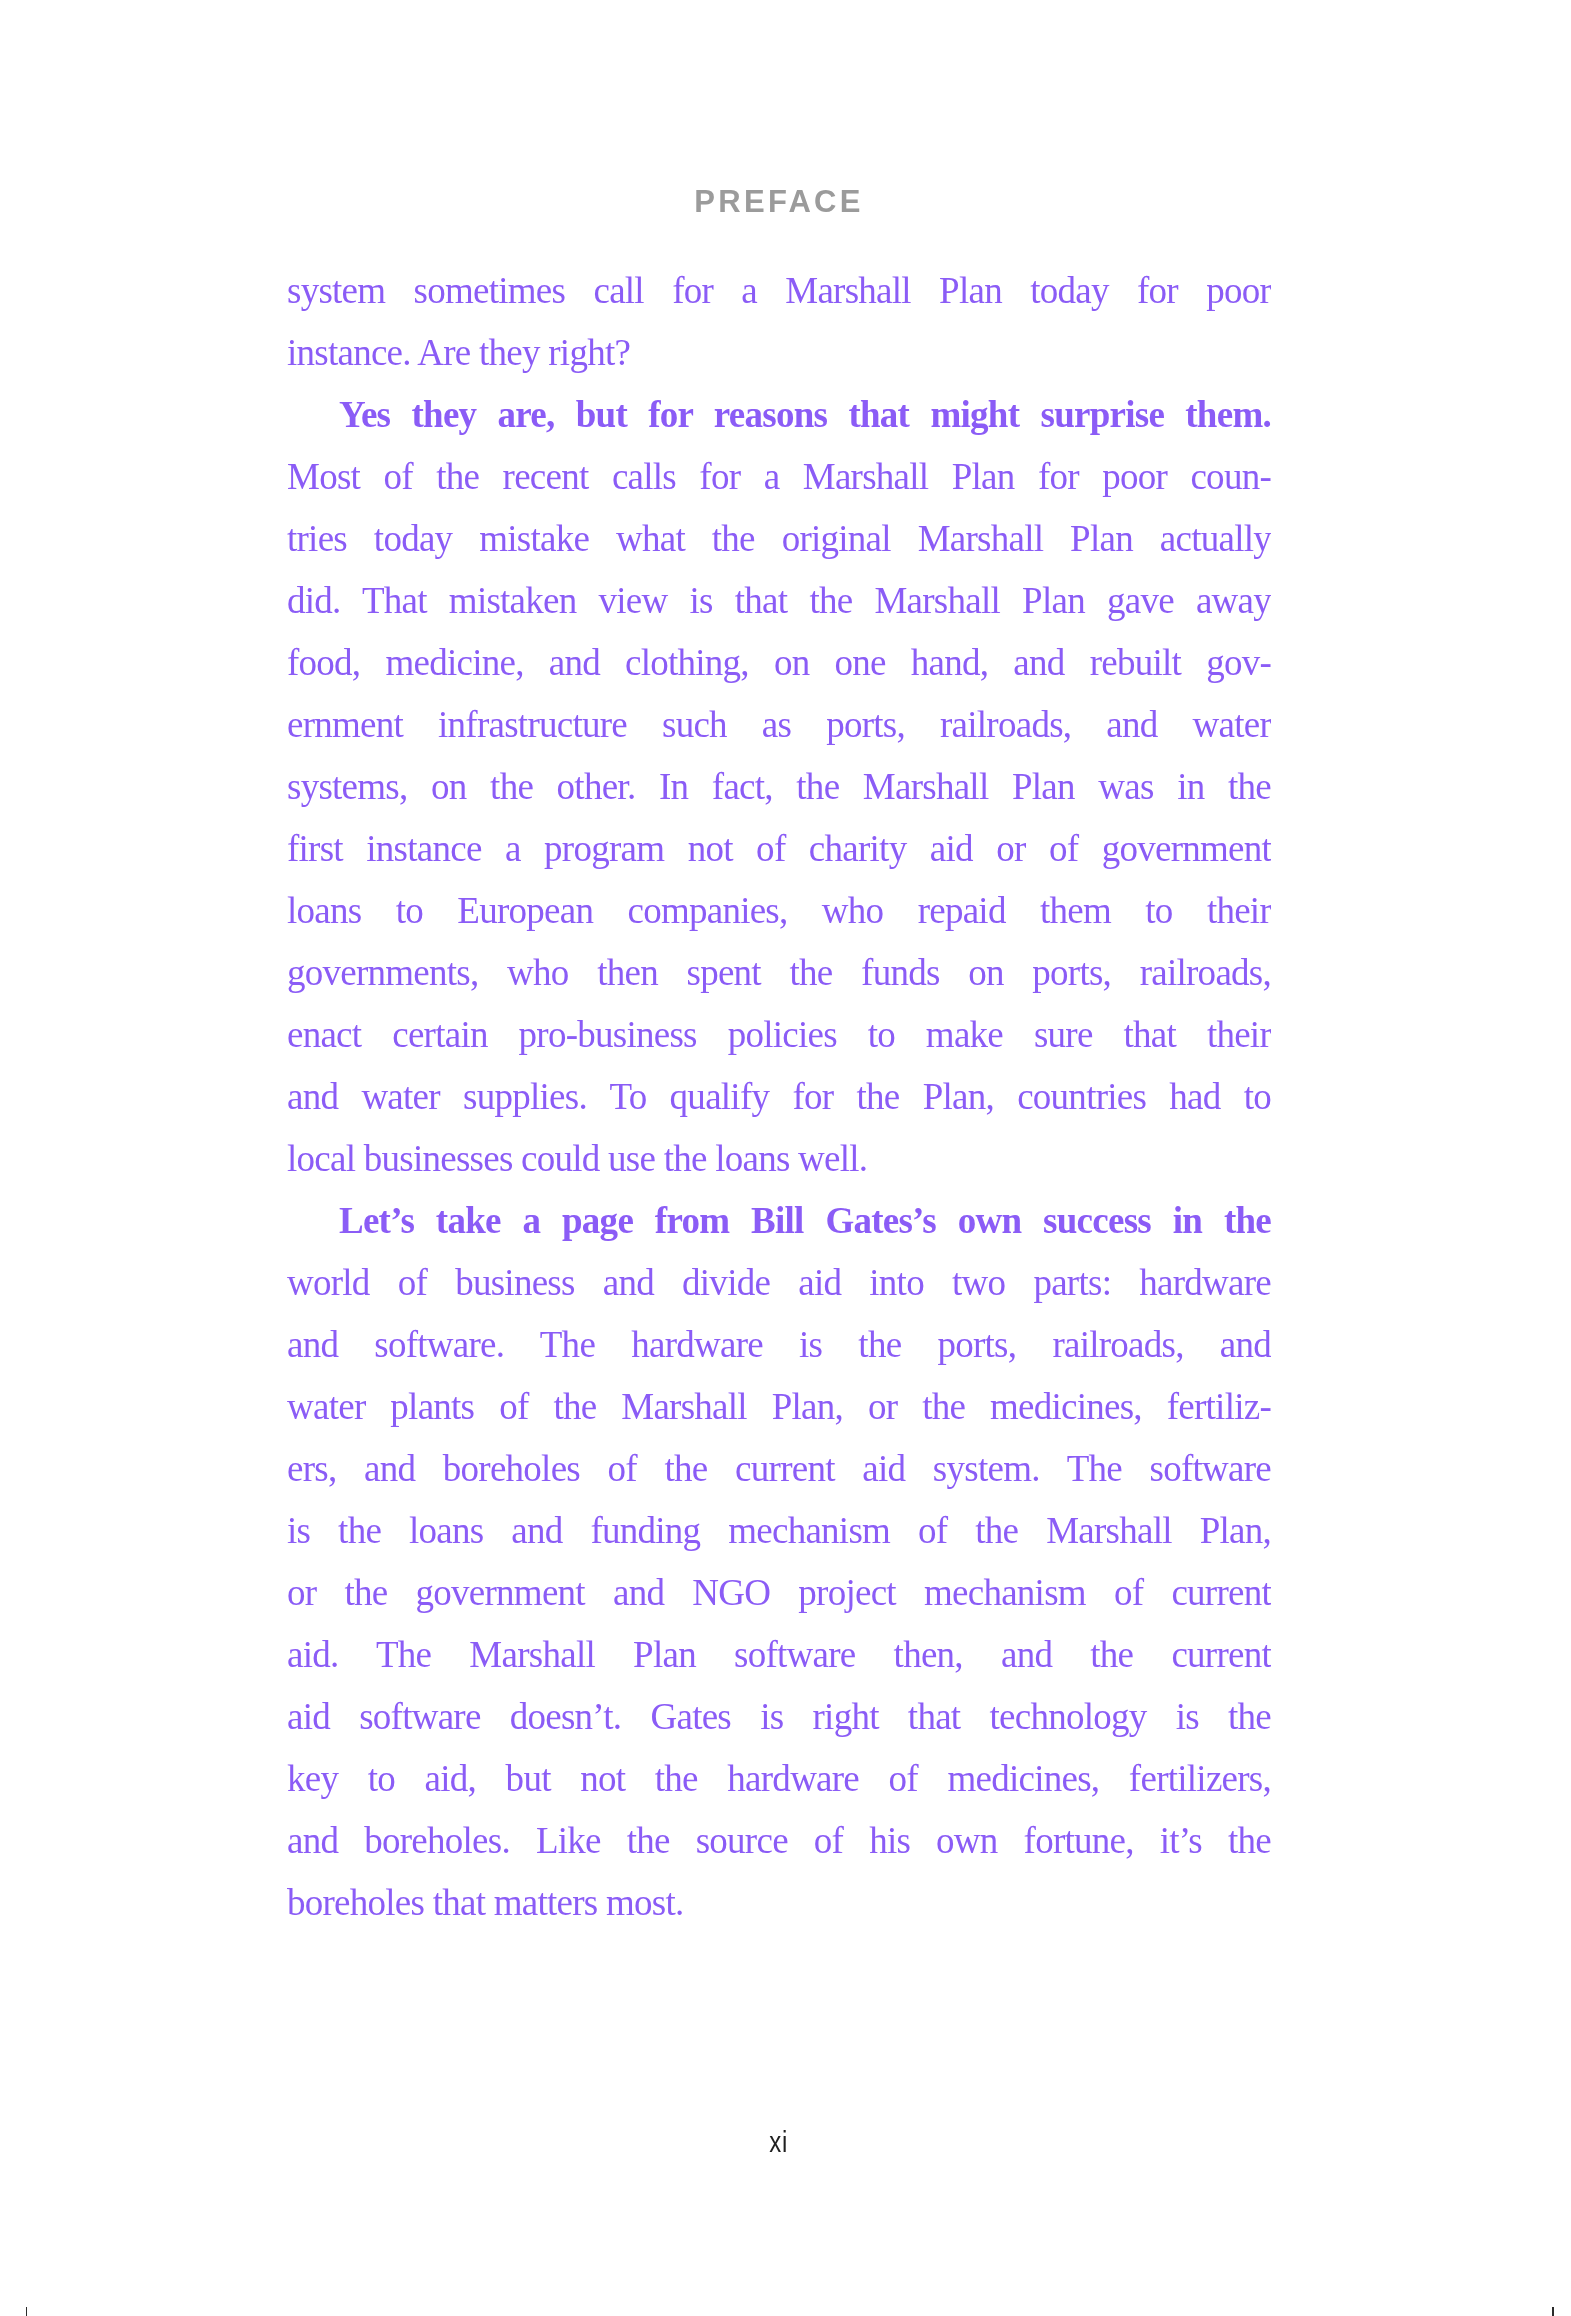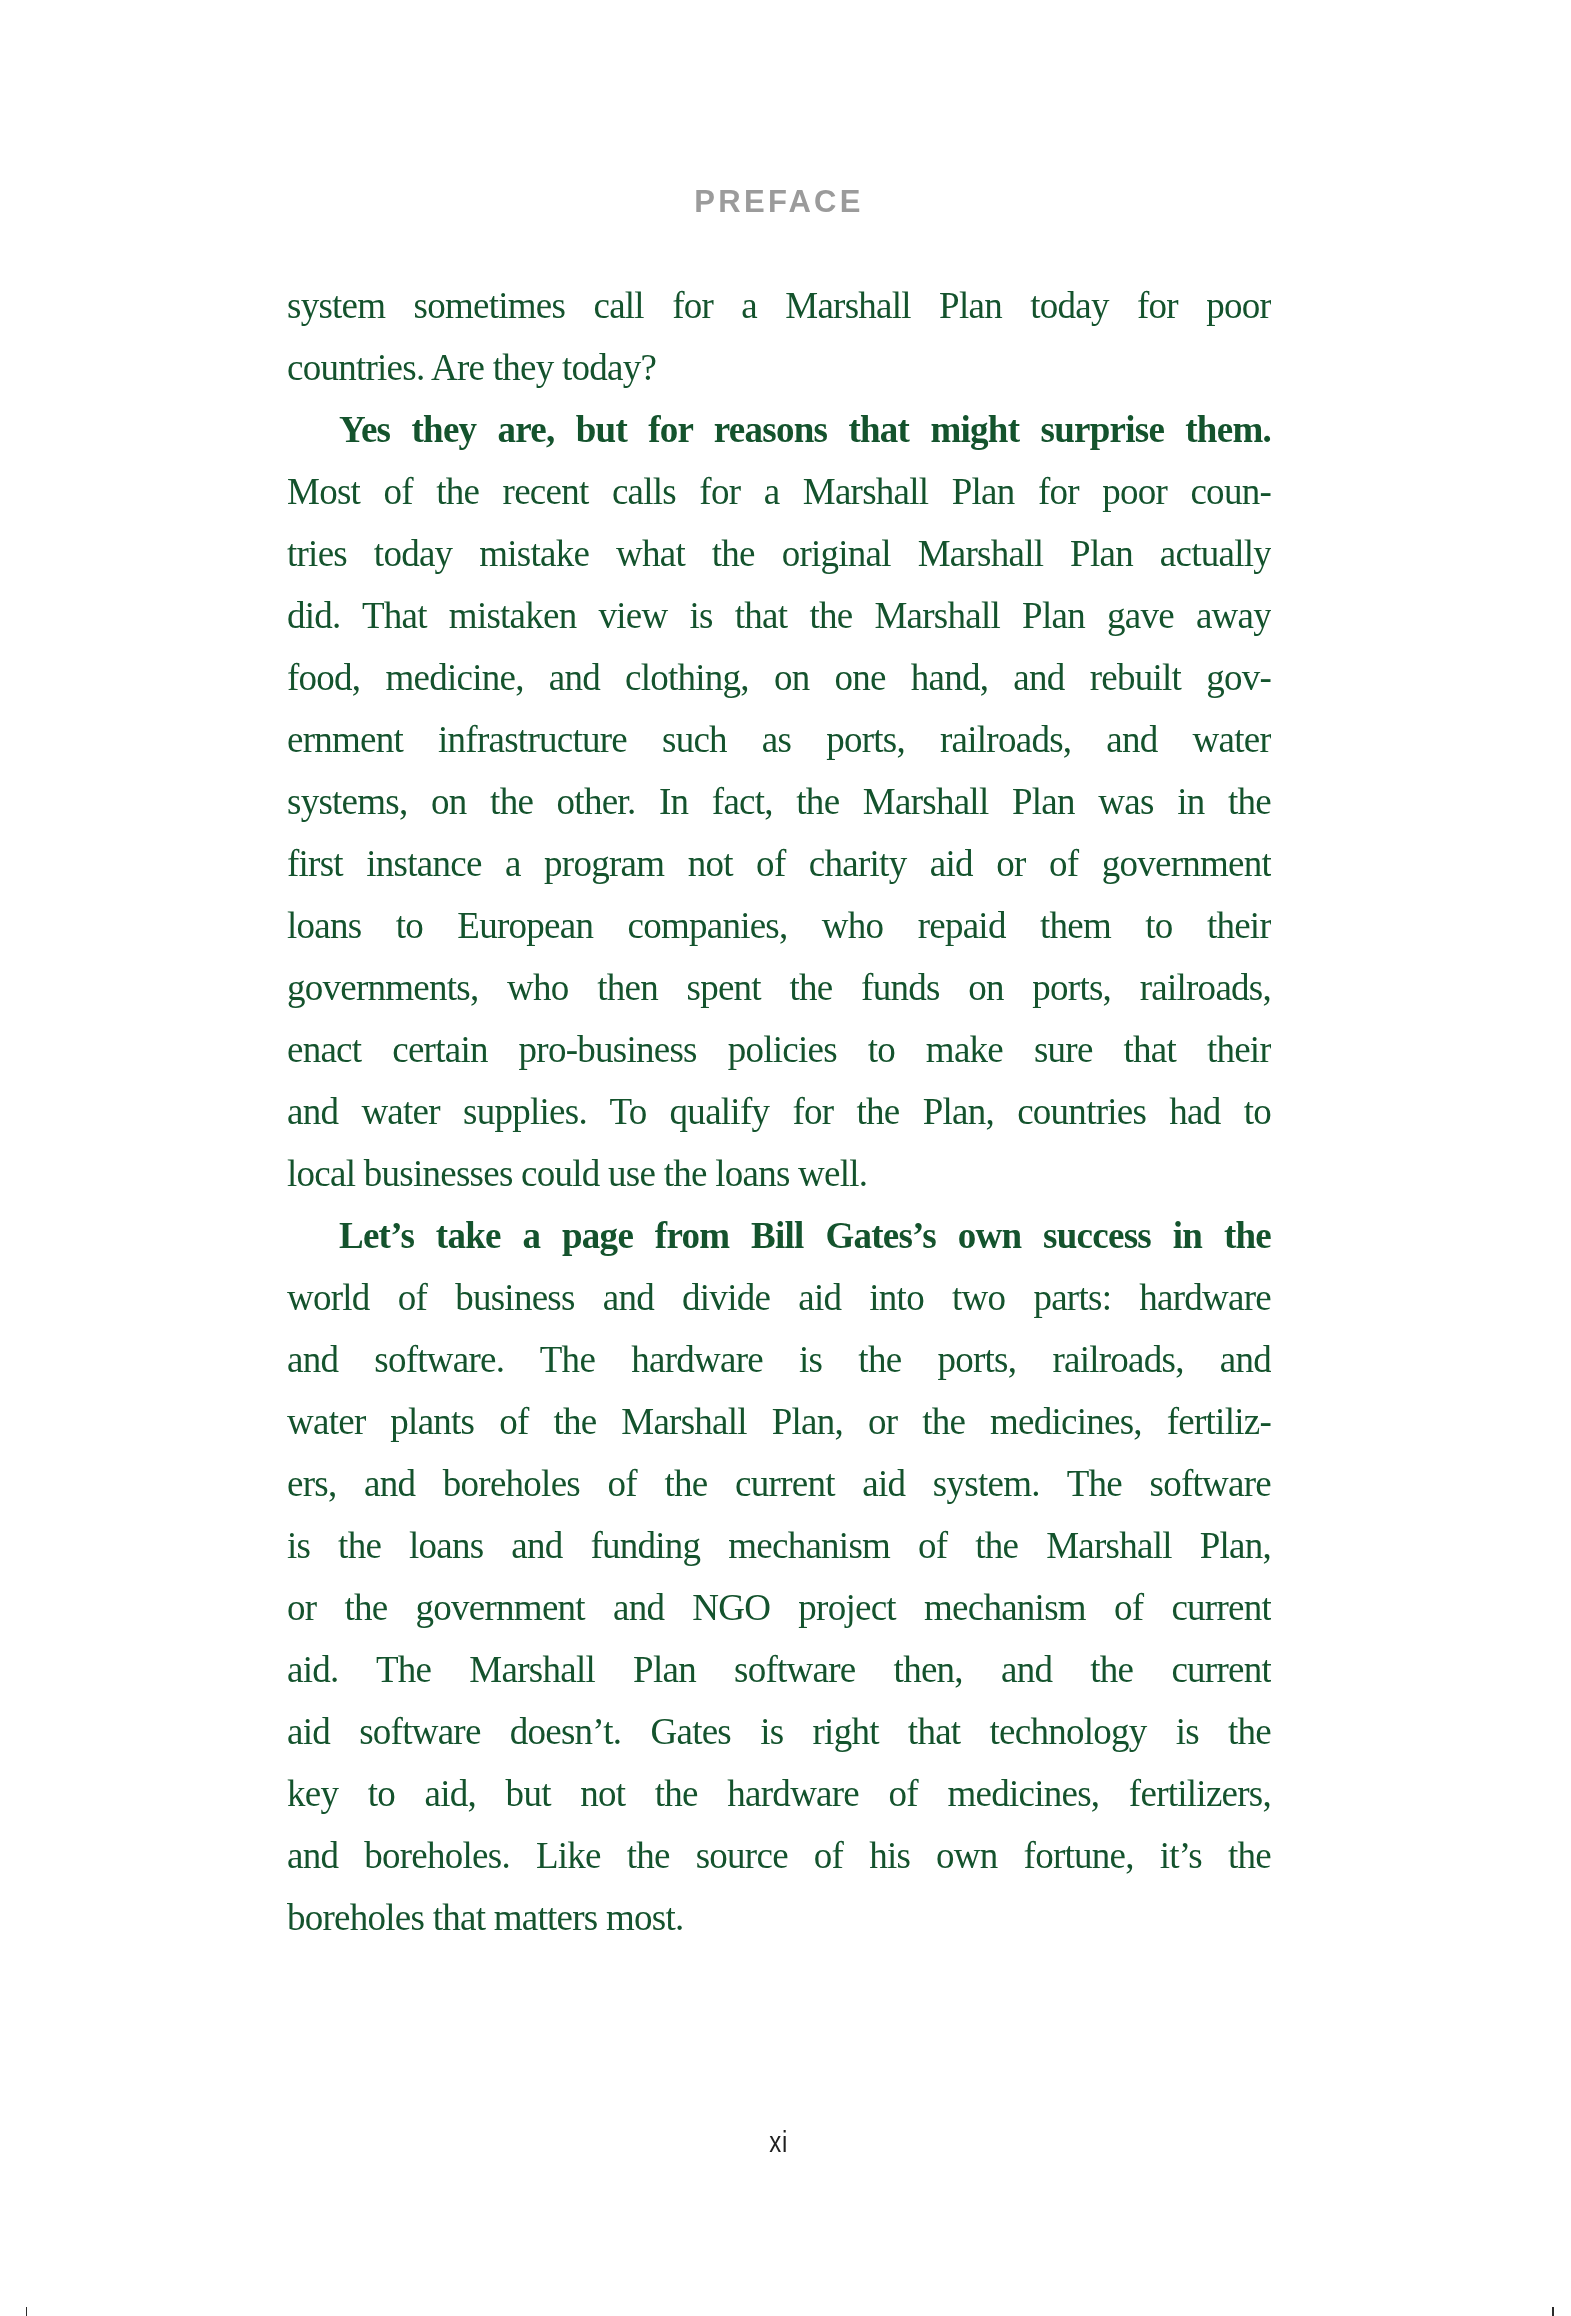--- a/index.html
+++ b/index.html
@@ -25,25 +25,25 @@
     font-family: "Liberation Sans", sans-serif;
     font-weight: bold;
     font-size: 31px;
     line-height: 34px;
     letter-spacing: 3.3px;
     color: #9b9b9b;
   }
   .text-block {
     position: absolute;
     left: 287px;
-    top: 275px;
+    top: 260px;
     width: 984px;
     font-family: "Liberation Serif", serif;
     font-size: 37px;
-    color: #14532d;
+    color: #8b5cf6;
     letter-spacing: -0.02em;
   }
   .line {
     height: 62px;
     line-height: 62px;
     white-space: nowrap;
     overflow: hidden;
     text-align: justify;
     text-align-last: justify;
   }
@@ -83,21 +83,21 @@
 </style>
 </head>
 <body>
 
 <div class="page">
 
   <div class="chapter-header">PREFACE</div>
 
   <div class="text-block">
       <div class="line">system sometimes call for a Marshall Plan today for poor</div>
-      <div class="line end">countries. Are they today?</div>
+      <div class="line end">instance. Are they right?</div>
       <div class="line indent">Yes they are, but for reasons that might surprise them.</div>
       <div class="line">Most of the recent calls for a Marshall Plan for poor coun-</div>
       <div class="line">tries today mistake what the original Marshall Plan actually</div>
       <div class="line">did. That mistaken view is that the Marshall Plan gave away</div>
       <div class="line">food, medicine, and clothing, on one hand, and rebuilt gov-</div>
       <div class="line">ernment infrastructure such as ports, railroads, and water</div>
       <div class="line">systems, on the other. In fact, the Marshall Plan was in the</div>
       <div class="line">first instance a program not of charity aid or of government</div>
       <div class="line">loans to European companies, who repaid them to their</div>
       <div class="line">governments, who then spent the funds on ports, railroads,</div>

